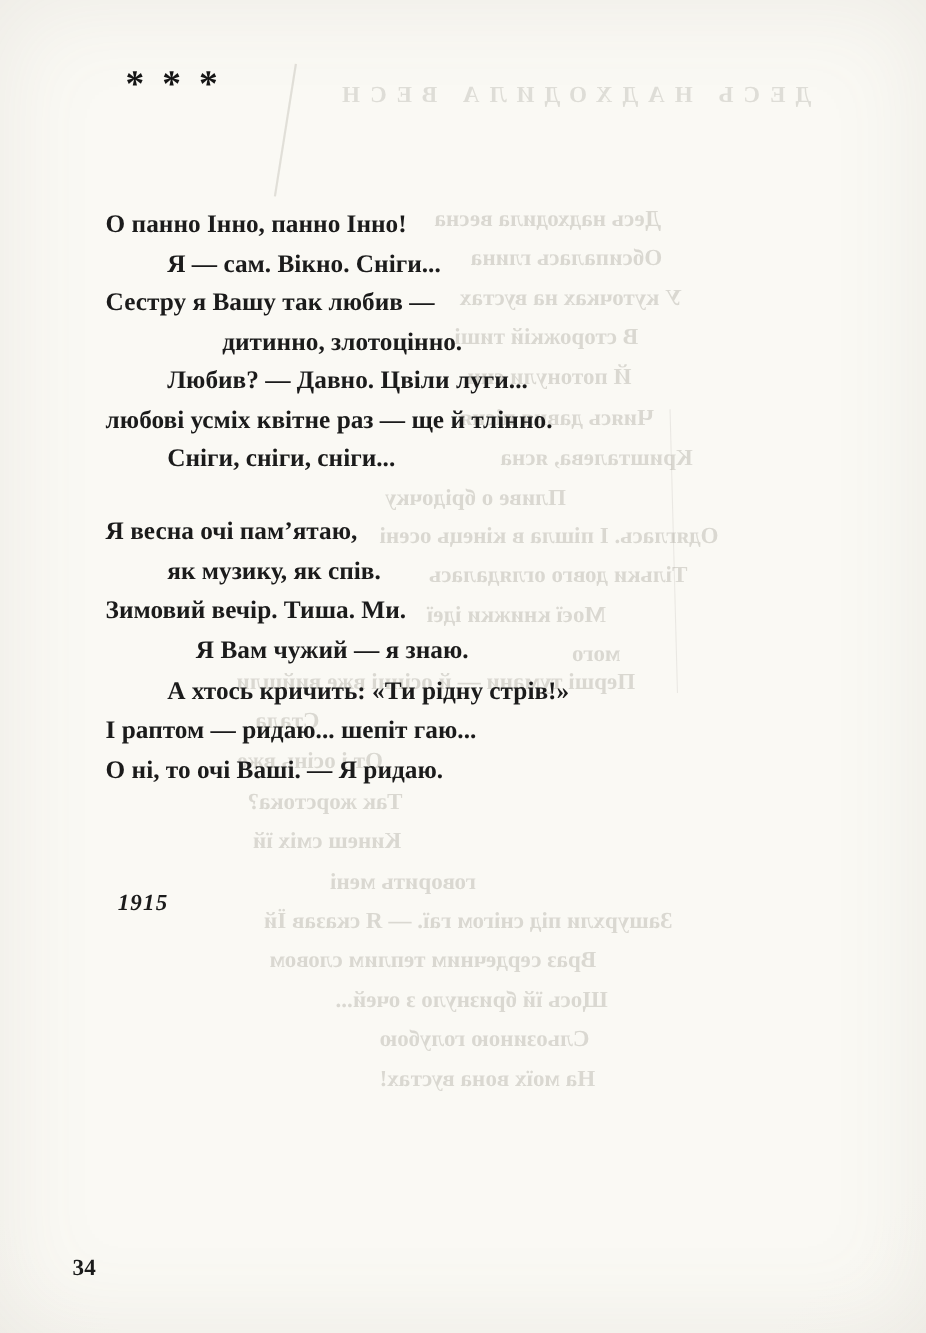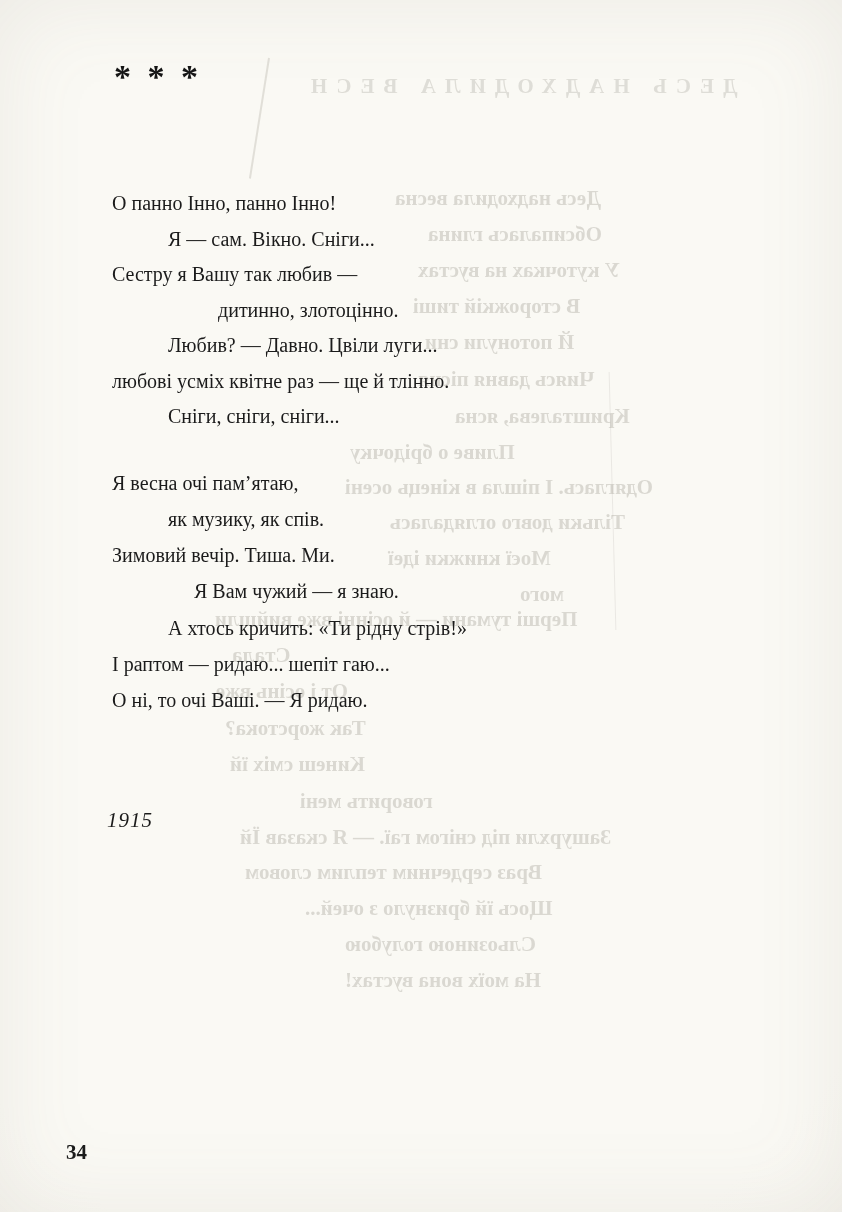--- a/index.html
+++ b/index.html
@@ -37,36 +37,36 @@
   
   .marker{
     position:absolute;z-index:3;
     left:114px;top:58px;
     font-size:34px;font-weight:bold;
     letter-spacing:4px;
     color:#151515;
   }
   .poem{
     position:absolute;z-index:3;
-    left:112px;top:186px;
-    font-size:20px;font-weight:normal;
+    left:96px;top:186px;
+    font-size:23px;font-weight:bold;
     color:#1b1b1b;
     width:620px;
   }
   .stanza .line{line-height:35.5px;white-space:nowrap;}
   .stanza2{margin-top:30px;}
   .stanza2 .line{line-height:36.3px;}
   .in0{padding-left:0;}
   .in1{padding-left:56px;}
   .in2{padding-left:106px;}
   .in3{padding-left:82px;}
   .year{
     position:absolute;z-index:3;
     left:107px;top:808px;
-    font-size:21px;font-style:italic;font-weight:normal;
+    font-size:21px;font-style:italic;font-weight:bold;
     letter-spacing:1px;
     color:#1b1b1b;
   }
   .pagenum{
     position:absolute;z-index:3;
     left:66px;top:1140px;
     font-size:21px;font-weight:bold;
     color:#1b1b1b;
   }
 </style>

